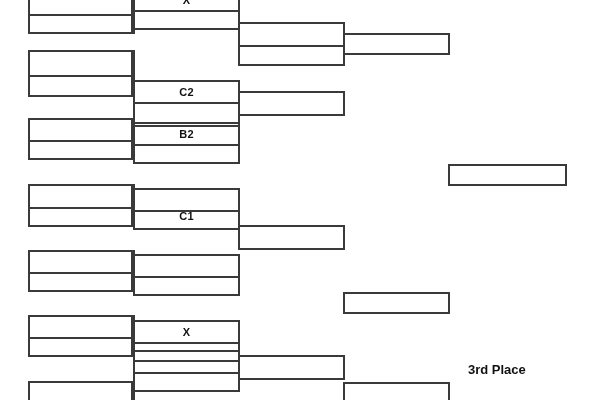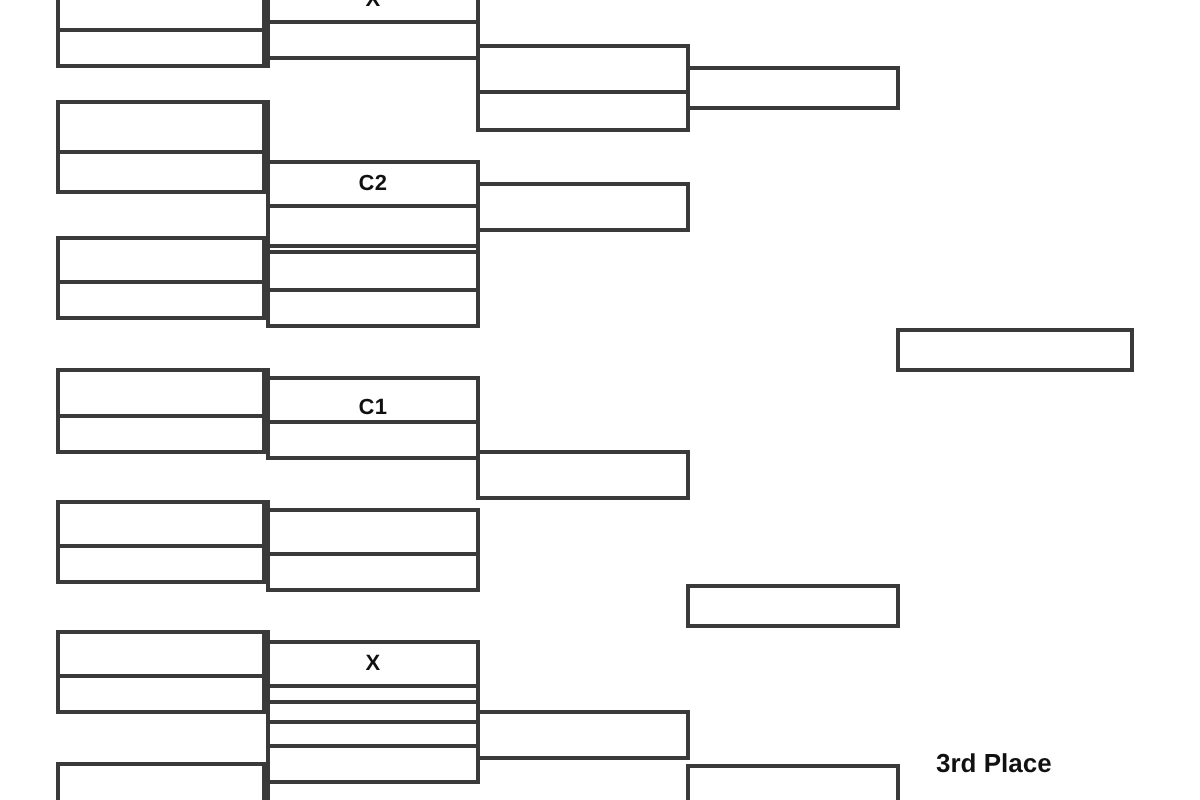--- a/index.html
+++ b/index.html
@@ -45,21 +45,20 @@
     letter-spacing: 0.2px;
     line-height: 1;
   }
   .label-free {
     position: absolute;
     font-size: 13px;
     font-weight: bold;
     color: #111111;
     white-space: nowrap;
     line-height: 1;
-    margin-top: 12px;
   }
 </style>
 </head>
 <body>
 
 <div id="bracket-root">
 
   <div>
     <div class="slot" style="left: 28px; top: -8px; width: 105px; height: 42px;">
       <div class="divider" style="top: 20px;"></div>
@@ -104,25 +103,26 @@
       <div class="cell cell-top" style="top: 0px; height: 21px;">X</div>
       <div class="cell cell-bottom" style="top: 21px; height: 21px;"></div>
     </div>
     <div class="slot" style="left: 133px; top: 56px; width: 107px; height: 47px; margin-top: 24px;">
       <div class="divider" style="top: 20px;"></div>
       <div class="cell cell-top" style="top: 0px; height: 21px;">C2</div>
       <div class="cell cell-bottom" style="top: 21px; height: 21px;"></div>
     </div>
     <div class="slot" style="left: 133px; top: 122px; width: 107px; height: 42px;">
       <div class="divider" style="top: 20px;"></div>
+      <div class="cell cell-top" style="top: 0px; height: 21px;">B2</div>
       <div class="cell cell-bottom" style="top: 21px; height: 21px;"></div>
     </div>
     <div class="slot" style="left: 133px; top: 188px; width: 107px; height: 42px;">
       <div class="divider" style="top: 20px;"></div>
-      <div class="cell cell-top" style="top: 4px; height: 21px;">C1</div>
+      <div class="cell cell-top" style="top: 16px; height: 21px;">C1</div>
       <div class="cell cell-bottom" style="top: 21px; height: 21px;"></div>
     </div>
     <div class="slot" style="left: 133px; top: 254px; width: 107px; height: 42px;">
       <div class="divider" style="top: 20px;"></div>
       <div class="cell cell-bottom" style="top: 21px; height: 21px;"></div>
     </div>
     <div class="slot" style="left: 133px; top: 320px; width: 107px; height: 42px;">
       <div class="divider" style="top: 20px;"></div>
       <div class="cell cell-top" style="top: 0px; height: 21px;">X</div>
       <div class="cell cell-bottom" style="top: 21px; height: 21px;"></div>

